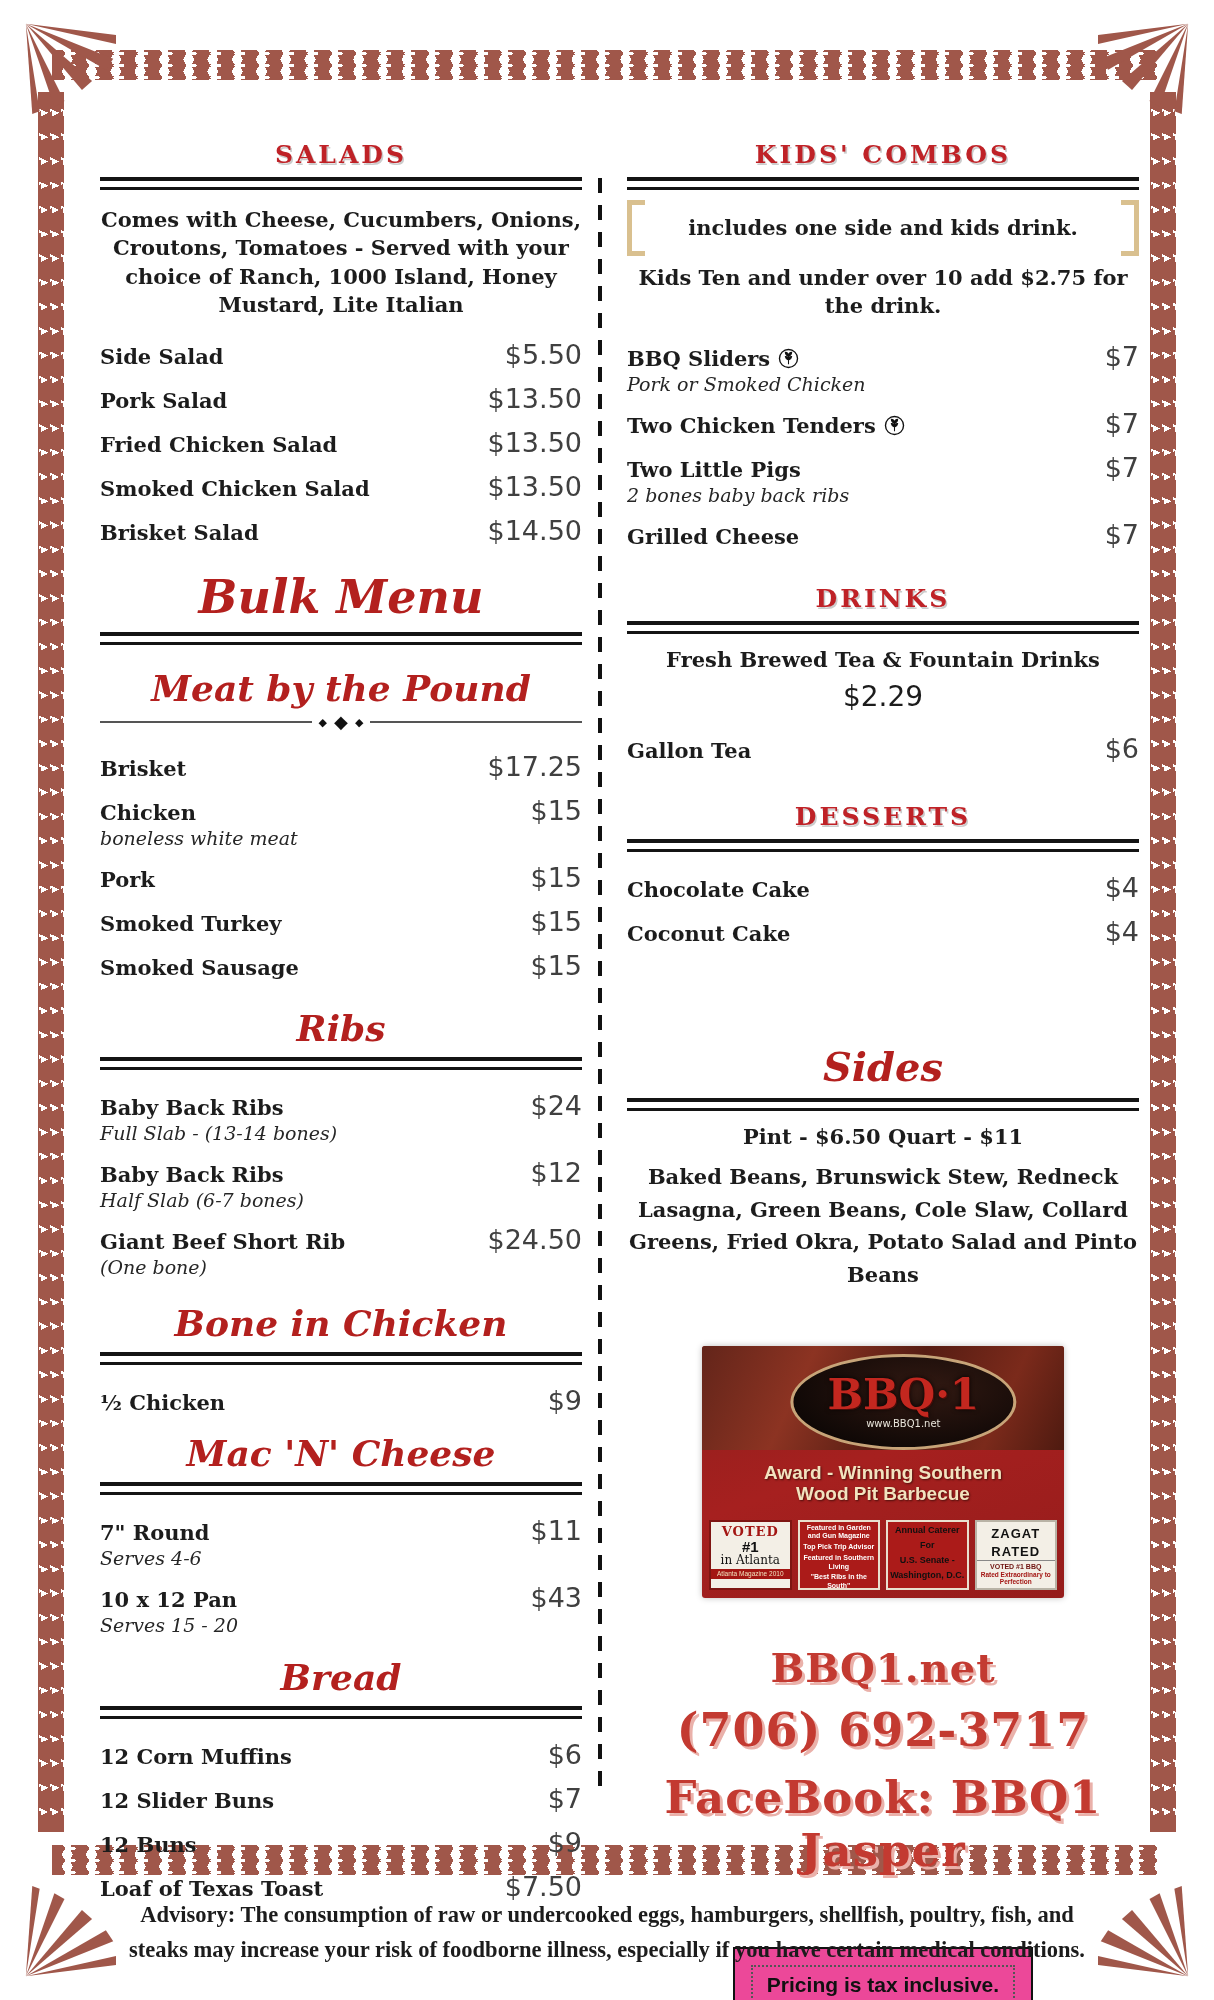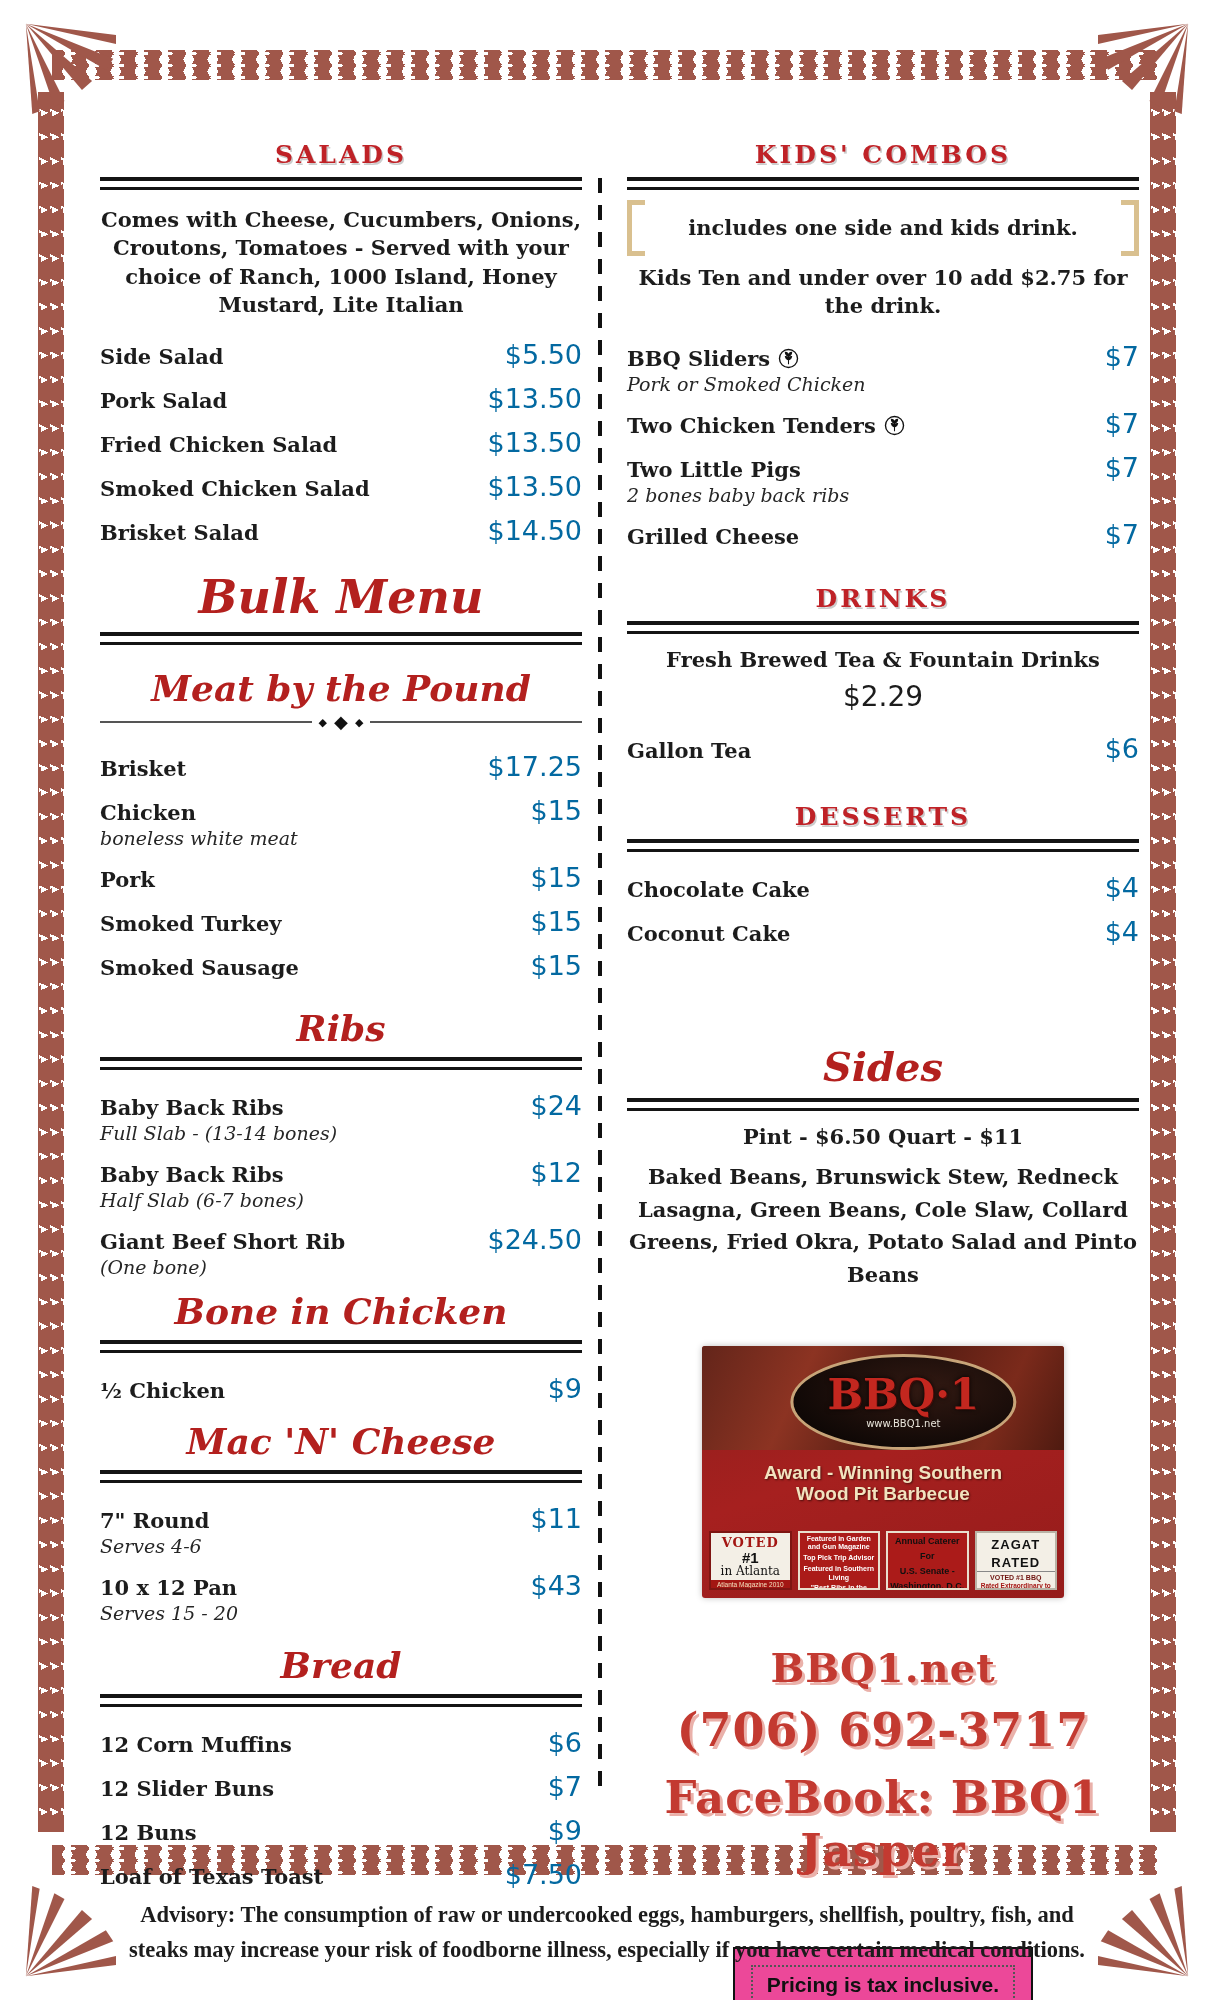--- a/index.html
+++ b/index.html
@@ -42,21 +42,21 @@
   .dblrule{border-top:4px solid #141414;border-bottom:3px solid #141414;height:6px;margin-top:8px;}
   .script{font-style:italic;font-weight:bold;color:#b3201e;text-align:center;}
   .script.big{font-size:46px;margin-top:24px;}
   .script.mid{font-size:36px;}
   .sdesc{margin-top:16px;font-weight:bold;font-size:21px;text-align:center;line-height:1.35;}
   .cnote{font-weight:bold;font-size:21px;text-align:center;line-height:1.35;}
   .row{display:flex;justify-content:space-between;align-items:baseline;margin-top:13px;}
   .row.gap{margin-top:20px;}
   .iname{font-weight:bold;font-size:21px;}
   .iname-wrap{display:flex;align-items:center;gap:8px;}
-  .iprice{font-family:"DejaVu Sans",sans-serif;font-size:27px;color:#0369a1;}
+  .iprice{font-family:"DejaVu Sans",sans-serif;font-size:27px;color:#404040;}
   .idesc{font-style:italic;font-size:19px;color:#262626;margin-top:1px;}
   .diamondline{display:flex;align-items:center;gap:7px;margin-top:4px;}
   .dline{flex:1;height:2px;background:#555;}
   .dsm{font-size:11px;color:#111;line-height:1;}
   .dlg{font-size:18px;color:#111;line-height:1;}
 
   
   .bracketline{display:flex;align-items:center;margin-top:10px;}
   .bracket{width:13px;height:46px;flex:0 0 auto;}
   .bracket.l{border-left:5px solid #d9c08f;border-top:5px solid #d9c08f;border-bottom:5px solid #d9c08f;}
@@ -74,21 +74,21 @@
   .oval{position:absolute;top:8px;left:50%;transform:translateX(-41%);width:220px;height:90px;
         background:radial-gradient(ellipse at 60% 35%,#321912,#0f0806 75%);
         border:3px solid #c7a478;border-radius:50%;display:flex;flex-direction:column;
         align-items:center;justify-content:center;}
   .oval-brand{color:#c3271f;font-weight:bold;font-size:42px;line-height:1;
         text-shadow:0 0 5px #000,1px 1px 0 #6f140e;}
   .oval-site{color:#e8e4da;font-family:"DejaVu Sans",sans-serif;font-size:10px;margin-top:2px;}
   .tagline{position:absolute;top:116px;left:0;right:0;text-align:center;color:#f2e3bf;
         font-family:"Liberation Sans",sans-serif;font-weight:bold;font-size:19px;line-height:1.15;
         text-shadow:1px 1px 2px #4e100d;}
-  .badges{position:absolute;left:7px;right:7px;bottom:8px;display:flex;gap:6px;height:59px;}
+  .badges{position:absolute;left:7px;right:7px;bottom:8px;display:flex;gap:6px;height:70px;}
   .badge{flex:1;font-family:"Liberation Sans",sans-serif;text-align:center;overflow:hidden;}
   .badge.white{background:#f3efe6;border:2px solid #7e1512;color:#111;}
   .badge.red{background:#ab1b19;border:2px solid #e9e0cf;}
   .b1-voted{color:#a31613;font-weight:bold;font-size:13px;letter-spacing:1px;margin-top:2px;font-family:"DejaVu Serif",serif;}
   .b1-rank{font-weight:bold;font-size:15px;line-height:1;}
   .b1-city{font-family:"DejaVu Serif",serif;font-size:12px;line-height:1.1;}
   .b1-strip{background:#a31613;color:#f2e3bf;font-size:6.5px;line-height:1.2;padding:1px 0;margin-top:2px;}
   .b2-line{color:#fff;font-weight:bold;font-size:7px;line-height:1.25;margin-top:2px;}
   .b3-line{color:#101010;font-weight:bold;font-size:9px;line-height:1.45;margin-top:2px;}
   .badge.zagat{background:#f3efe6;border:2px solid #b9b3a6;}
@@ -230,21 +230,21 @@
       <span class="iname">Baby Back Ribs</span>
       <span class="iprice">$12</span>
     </div>
     <div class="idesc">Half Slab (6-7 bones)</div>
     <div class="row">
       <span class="iname">Giant Beef Short Rib</span>
       <span class="iprice">$24.50</span>
     </div>
     <div class="idesc">(One bone)</div>
 
-    <div class="script mid" style="margin-top:12px;">Bone in Chicken</div>
+    <div class="script mid" style="margin-top:24px;">Bone in Chicken</div>
     <div class="dblrule"></div>
     <div class="row gap">
       <span class="iname">½ Chicken</span>
       <span class="iprice">$9</span>
     </div>
 
     <div class="script mid" style="margin-top:16px;">Mac 'N' Cheese</div>
     <div class="dblrule"></div>
     <div class="row gap">
       <span class="iname">7" Round</span>

